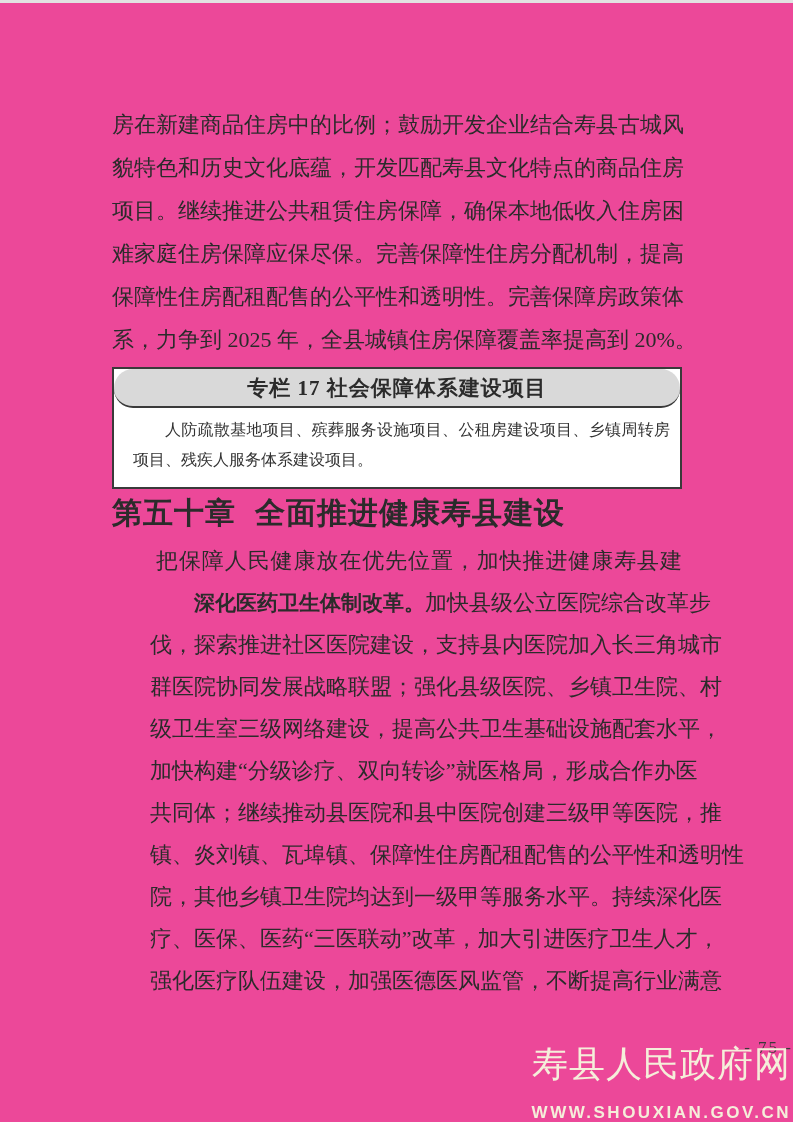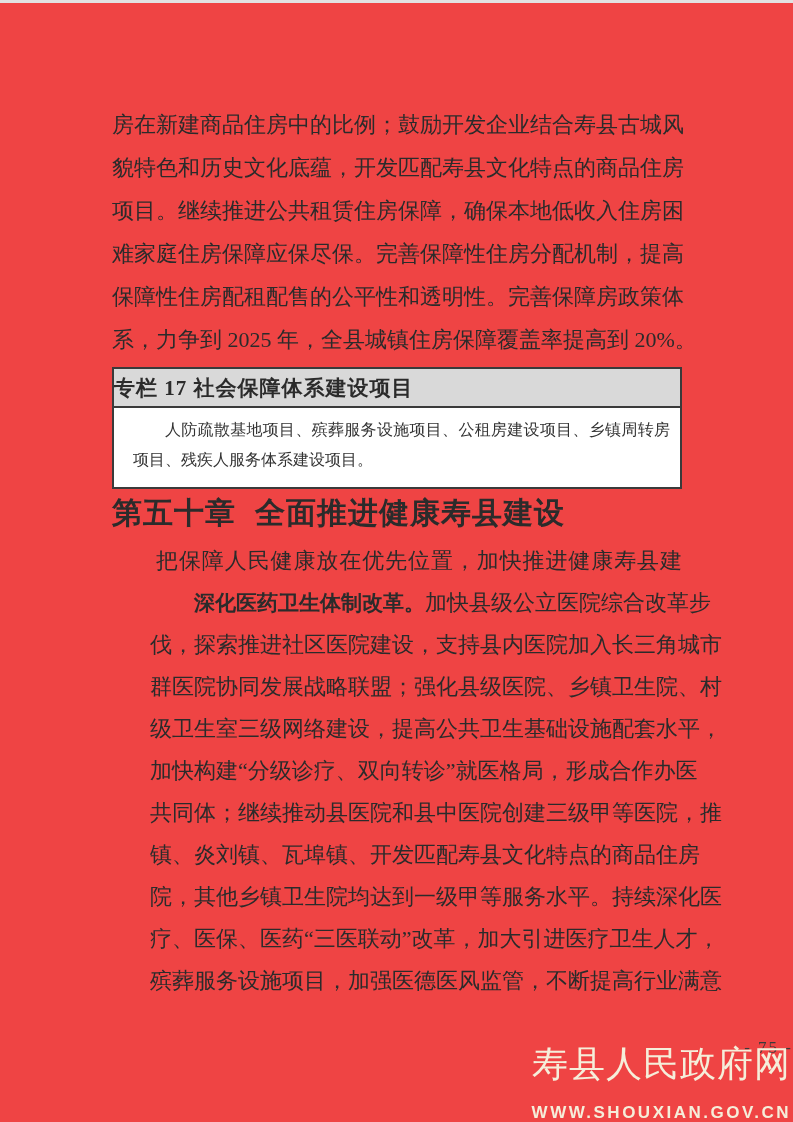--- a/index.html
+++ b/index.html
@@ -38,24 +38,26 @@
     font-size:21px;
   }
   .column-box {
     border:2px solid #3a3a3a;
     margin-top:6px;
     background:#ffffff;
   }
   .column-box-header {
     background:#d9d9d9;
     border-bottom:2px solid #3a3a3a;
+    text-align:center;
     font-size:21px;
     font-weight:bold;
     padding:5px 0 4px 0;
     letter-spacing:1px;
+    border-radius:19px;
   }
   .column-box-body {
     font-size:16px;
     line-height:30px;
     padding:7px 10px 12px 19px;
     text-indent:2em;
     text-align:justify;
     color:#333;
   }
   .chapter-heading {
@@ -96,21 +98,21 @@
     font-weight:bold;
     letter-spacing:2.5px;
     line-height:22px;
     margin-top:18px;
     font-family:"Liberation Sans","DejaVu Sans",sans-serif;
   }
 </style>
 </head>
 <body>
 
-<div class="page" style="background: #ef4444; color: rgb(43, 43, 43);">
+<div class="page" style="background: #ec4899; color: rgb(43, 43, 43);">
   <div class="scan-edge"></div>
 
   <div class="content">
 
     <div class="para">
         <div class="line">房在新建商品住房中的比例；鼓励开发企业结合寿县古城风</div>
         <div class="line">貌特色和历史文化底蕴，开发匹配寿县文化特点的商品住房</div>
         <div class="line">项目。继续推进公共租赁住房保障，确保本地低收入住房困</div>
         <div class="line">难家庭住房保障应保尽保。完善保障性住房分配机制，提高</div>
         <div class="line">保障性住房配租配售的公平性和透明性。完善保障房政策体</div>
@@ -128,24 +130,24 @@
         <div class="line indent">把保障人民健康放在优先位置，加快推进健康寿县建</div>
       </div>
 
     <div class="para tight">
         <div class="line indent"><span class="bold-run">深化医药卫生体制改革。</span>加快县级公立医院综合改革步</div>
         <div class="line">伐，探索推进社区医院建设，支持县内医院加入长三角城市</div>
         <div class="line">群医院协同发展战略联盟；强化县级医院、乡镇卫生院、村</div>
         <div class="line">级卫生室三级网络建设，提高公共卫生基础设施配套水平，</div>
         <div class="line">加快构建“分级诊疗、双向转诊”就医格局，形成合作办医</div>
         <div class="line">共同体；继续推动县医院和县中医院创建三级甲等医院，推</div>
-        <div class="line">镇、炎刘镇、瓦埠镇、开发匹配寿县文化特点的商品住房</div>
+        <div class="line">镇、炎刘镇、瓦埠镇、保障性住房配租配售的公平性和透明性</div>
         <div class="line">院，其他乡镇卫生院均达到一级甲等服务水平。持续深化医</div>
         <div class="line">疗、医保、医药“三医联动”改革，加大引进医疗卫生人才，</div>
-        <div class="line">殡葬服务设施项目，加强医德医风监管，不断提高行业满意</div>
+        <div class="line">强化医疗队伍建设，加强医德医风监管，不断提高行业满意</div>
       </div>
 
   </div>
 
   <div class="page-number">- 75 -</div>
 
   <div class="watermark" style="color: rgb(245, 238, 218);">
     <div class="watermark-title">寿县人民政府网</div>
     <div class="watermark-url">WWW.SHOUXIAN.GOV.CN</div>
   </div>

